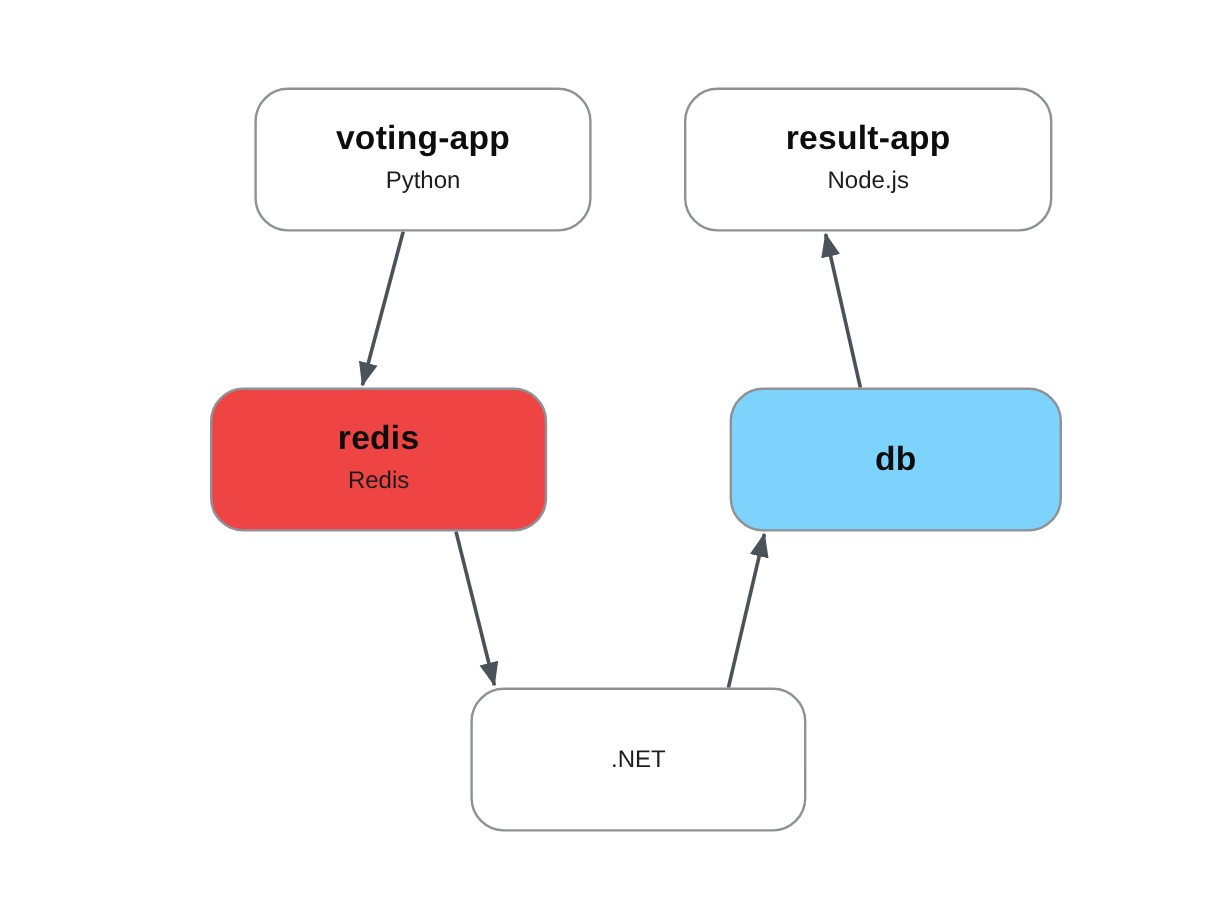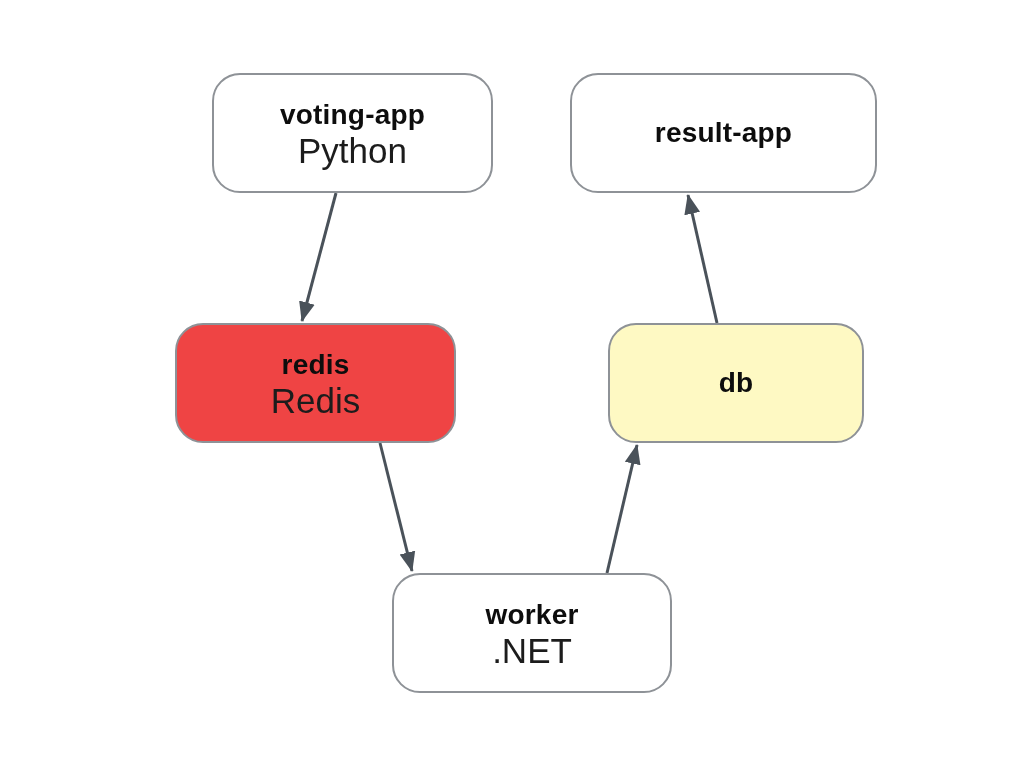--- a/index.html
+++ b/index.html
@@ -37,21 +37,21 @@
     margin-left: 20px;
   }
   .node-title {
     font-size: 28px;
     line-height: 36px;
     font-weight: bold;
     color: #0d0d0d;
     letter-spacing: 0.2px;
   }
   .node-subtitle {
-    font-size: 35px;
+    font-size: 20px;
     line-height: 36px;
     font-weight: normal;
     color: #1c1c1c;
   }
 </style>
 </head>
 <body>
 
 <div id="canvas">
   <svg id="edges" viewBox="0 0 1024 768" xmlns="http://www.w3.org/2000/svg">
@@ -67,26 +67,26 @@
         <line x1="717" y1="323" x2="688" y2="195" stroke="#4a525a" stroke-width="3" marker-end="url(#arrowhead)"></line>
       </g>
   </svg>
   <div id="nodes">
       <div class="node" style="left: 192px; top: 73px; width: 281px; height: 120px; border-color: rgb(142, 146, 151); background: rgb(255, 255, 255);">
         <div class="node-title">voting-app</div>
         <div class="node-subtitle">Python</div>
       </div>
       <div class="node" style="left: 550px; top: 73px; width: 307px; height: 120px; border-color: rgb(142, 146, 151); background: rgb(255, 255, 255);">
         <div class="node-title">result-app</div>
+        <div class="node-subtitle">Node.js</div>
       </div>
       <div class="node" style="left: 155px; top: 323px; width: 281px; height: 120px; border-color: rgb(142, 146, 151); background: #ef4444;">
         <div class="node-title">redis</div>
         <div class="node-subtitle">Redis</div>
       </div>
-      <div class="node" style="left: 588px; top: 323px; width: 256px; height: 120px; border-color: rgb(142, 146, 151); background: #fef9c3; text-align: center;">
+      <div class="node" style="left: 588px; top: 323px; width: 277px; height: 120px; border-color: rgb(142, 146, 151); background: #7dd3fc; text-align: center;">
         <div class="node-title">db</div>
       </div>
       <div class="node" style="left: 372px; top: 573px; width: 280px; height: 120px; border-color: rgb(142, 146, 151); background: rgb(255, 255, 255);">
-        <div class="node-title">worker</div>
         <div class="node-subtitle">.NET</div>
       </div>
     </div>
 </div>
 
 </body></html>

